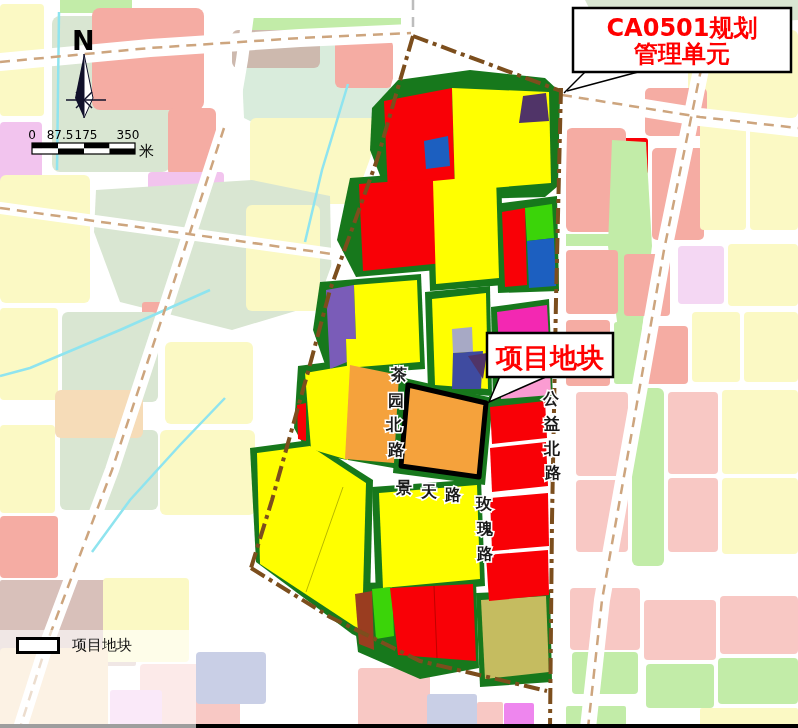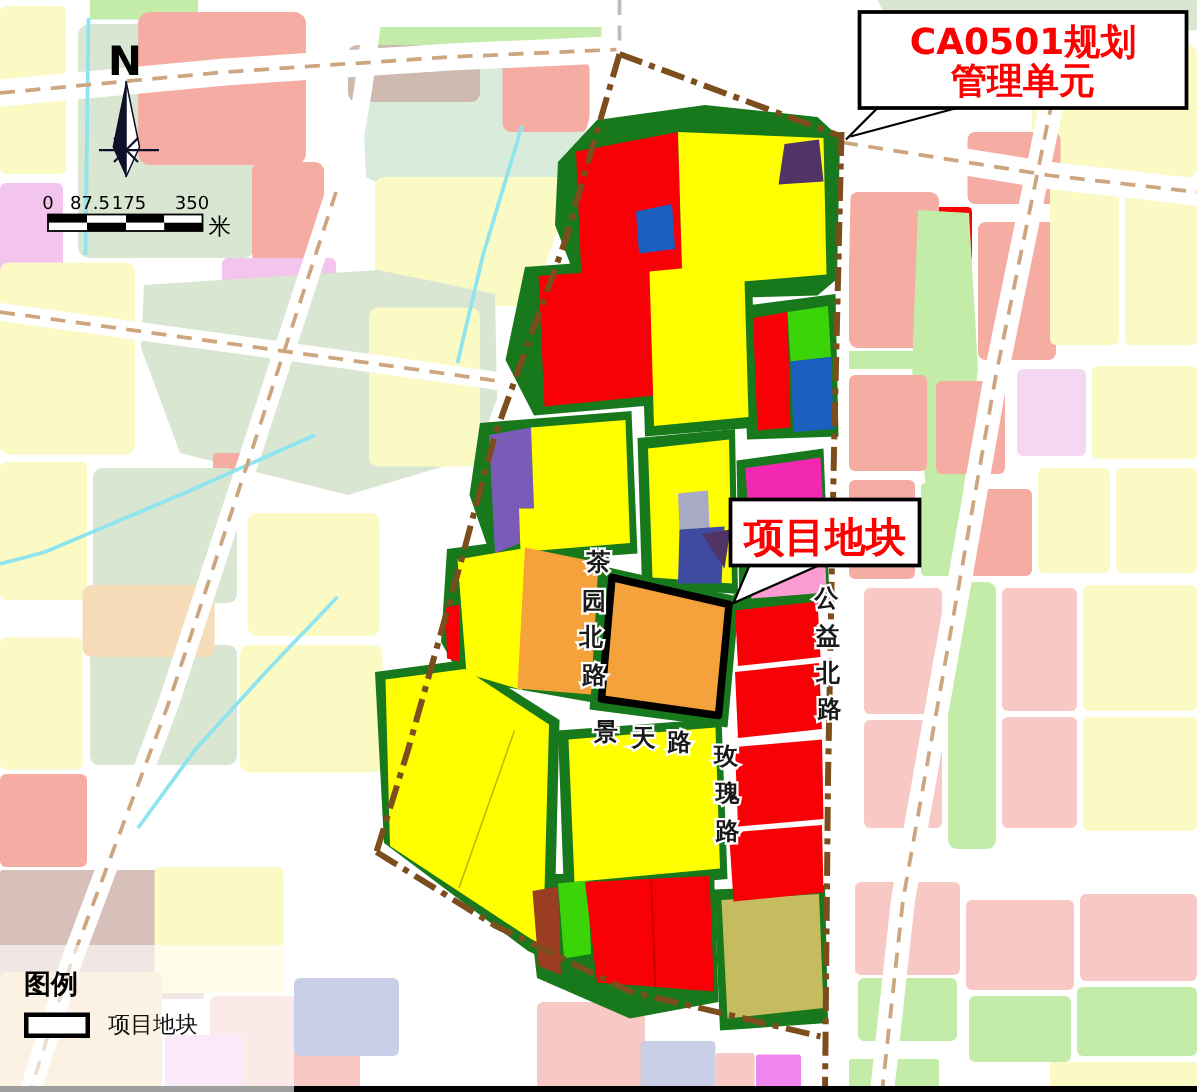--- a/index.html
+++ b/index.html
@@ -248,19 +248,18 @@
         <rect x="109.5" y="148.5" width="25.5" height="5.5" fill="#000"></rect>
         <rect x="32" y="143" width="103" height="11" fill="none" stroke="#000" stroke-width="1.2"></rect>
       </g>
       <text x="139" y="156" font-size="15" fill="#000">米</text>
     </g>
 
     <rect x="0" y="724" width="798" height="4" fill="#000"></rect>
   </svg>
 
   <div id="legend">
-    <div class="legend-title">图例</div>
     <div class="legend-row">
       <span class="sym-project"></span>
       <span class="lab">项目地块</span>
     </div>
   </div>
 </div>
 
 </body></html>

